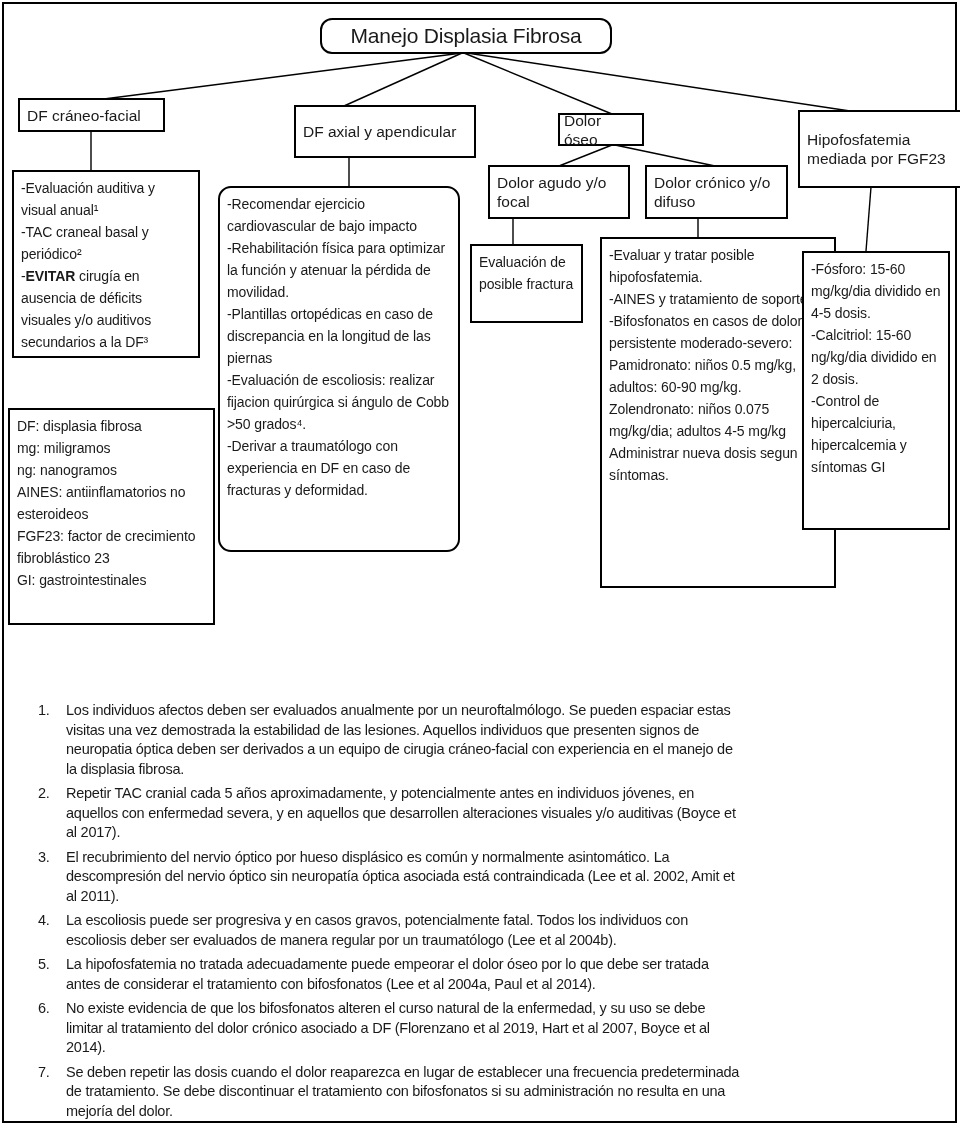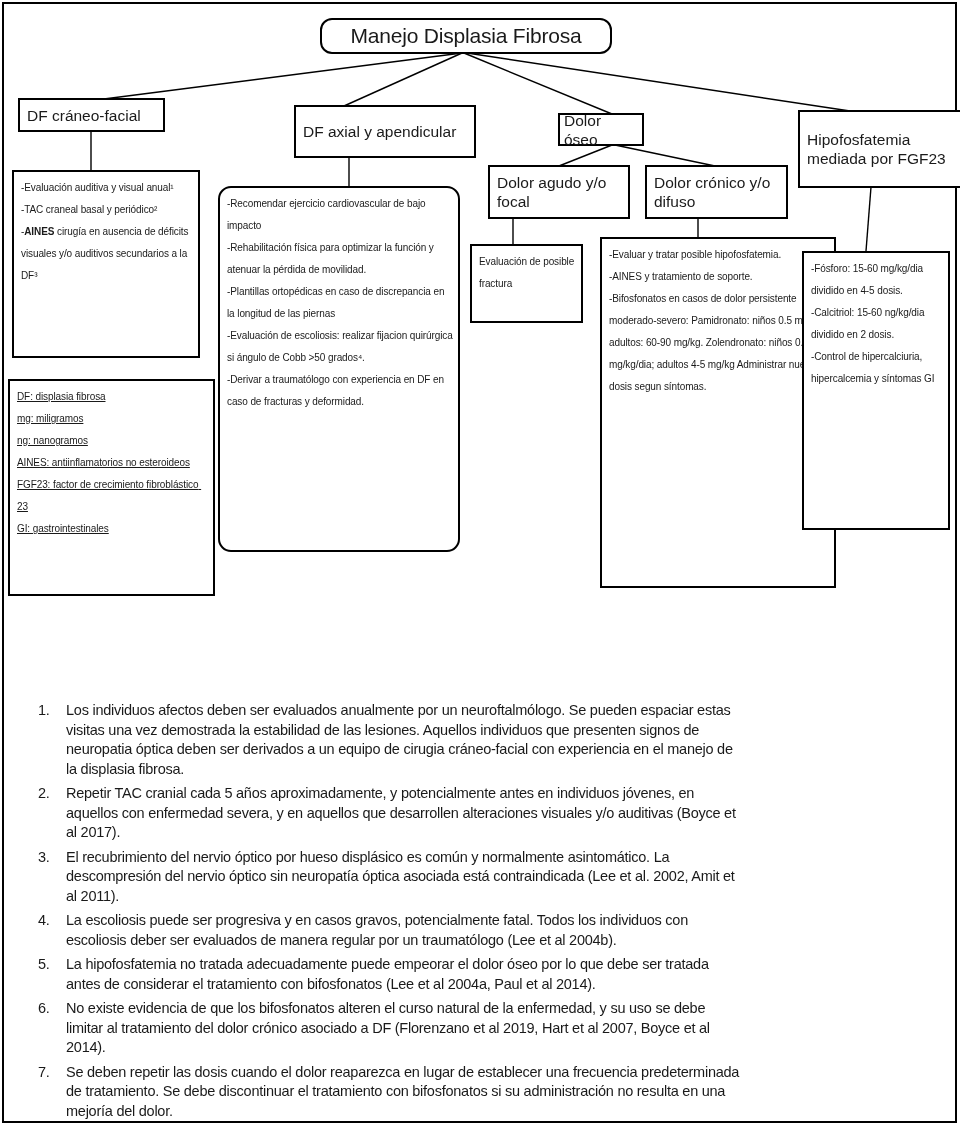--- a/index.html
+++ b/index.html
@@ -41,21 +41,21 @@
   .hdr.center { justify-content: center; padding-left: 4px; }
   .title-box {
     display: flex;
     align-items: center;
     justify-content: center;
     font-size: 21px;
     letter-spacing: -0.2px;
     border-radius: 12px;
   }
   .content {
-    font-size: 10px;
+    font-size: 14px;
     line-height: 22px;
     padding: 5px 5px 4px 7px;
     letter-spacing: -0.1px;
   }
   .content .ln { white-space: pre-wrap; }
   .bold { font-weight: bold; }
   .footnotes {
     position: absolute;
     left: 38px;
     top: 701px;
@@ -120,24 +120,24 @@
     <span>Dolor agudo y/o focal</span>
   </div>
 
   <div class="box hdr" style="left:645px; top:165px; width:143px; height:54px;">
     <span>Dolor crónico y/o difuso</span>
   </div>
 
   <div class="box content" style="left:12px; top:170px; width:188px; height:188px;">
     <div class="ln">-Evaluación auditiva y visual anual¹</div>
     <div class="ln">-TAC craneal basal y periódico²</div>
-    <div class="ln"><span>-</span><span class="bold">AINES</span><span> cirugía en ausencia de déficits visuales y/o auditivos secundarios a la DF³</span></div>
+    <div class="ln"><span>-</span><span class="bold">EVITAR</span><span> cirugía en ausencia de déficits visuales y/o auditivos secundarios a la DF³</span></div>
   </div>
 
-  <div class="box content" style="left:8px; top:379px; width:207px; height:217px;text-decoration:underline;">
+  <div class="box content" style="left:8px; top:408px; width:207px; height:217px;">
     <div class="ln">DF: displasia fibrosa</div>
     <div class="ln">mg: miligramos</div>
     <div class="ln">ng: nanogramos</div>
     <div class="ln">AINES: antiinflamatorios no esteroideos</div>
     <div class="ln">FGF23: factor de crecimiento fibroblástico 23</div>
     <div class="ln">GI: gastrointestinales</div>
   </div>
 
   <div class="box content" style="left:218px; top:186px; width:242px; height:366px;border-radius:13px;">
     <div class="ln">-Recomendar ejercicio cardiovascular de bajo impacto</div>

